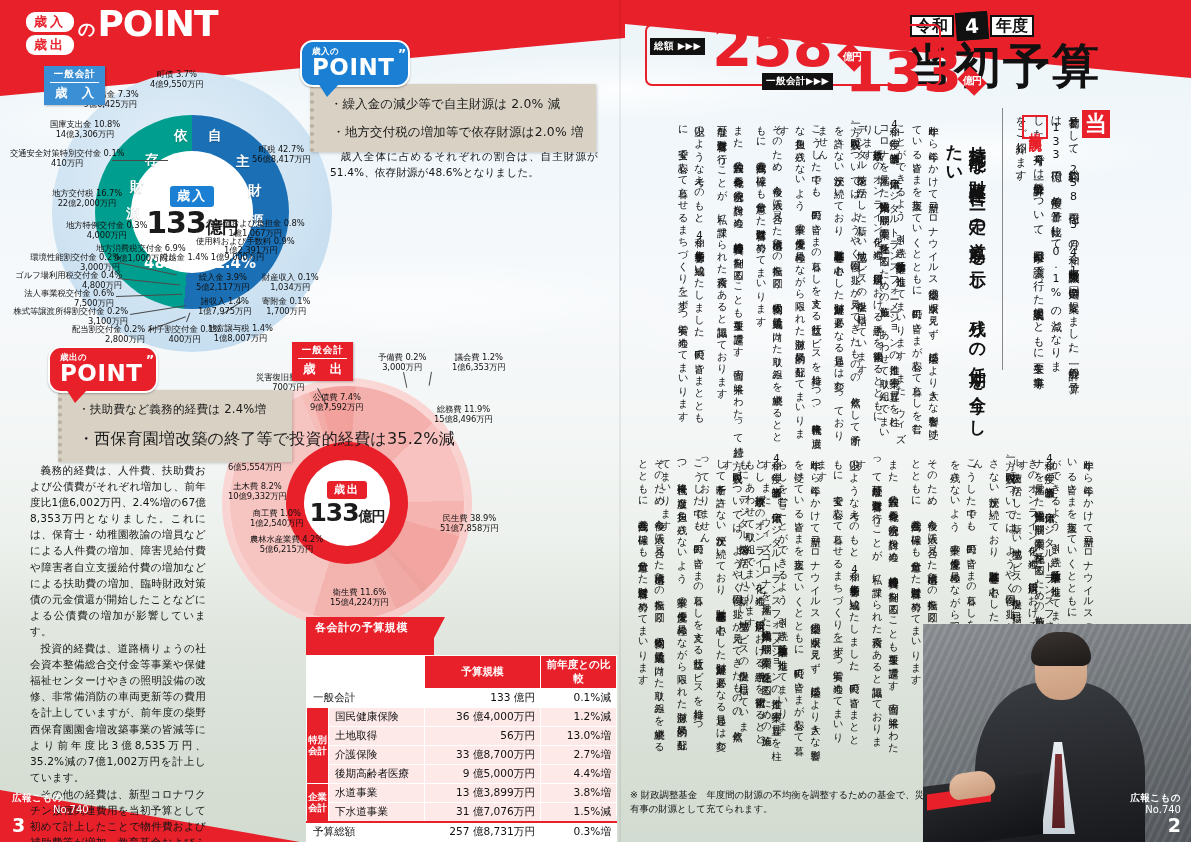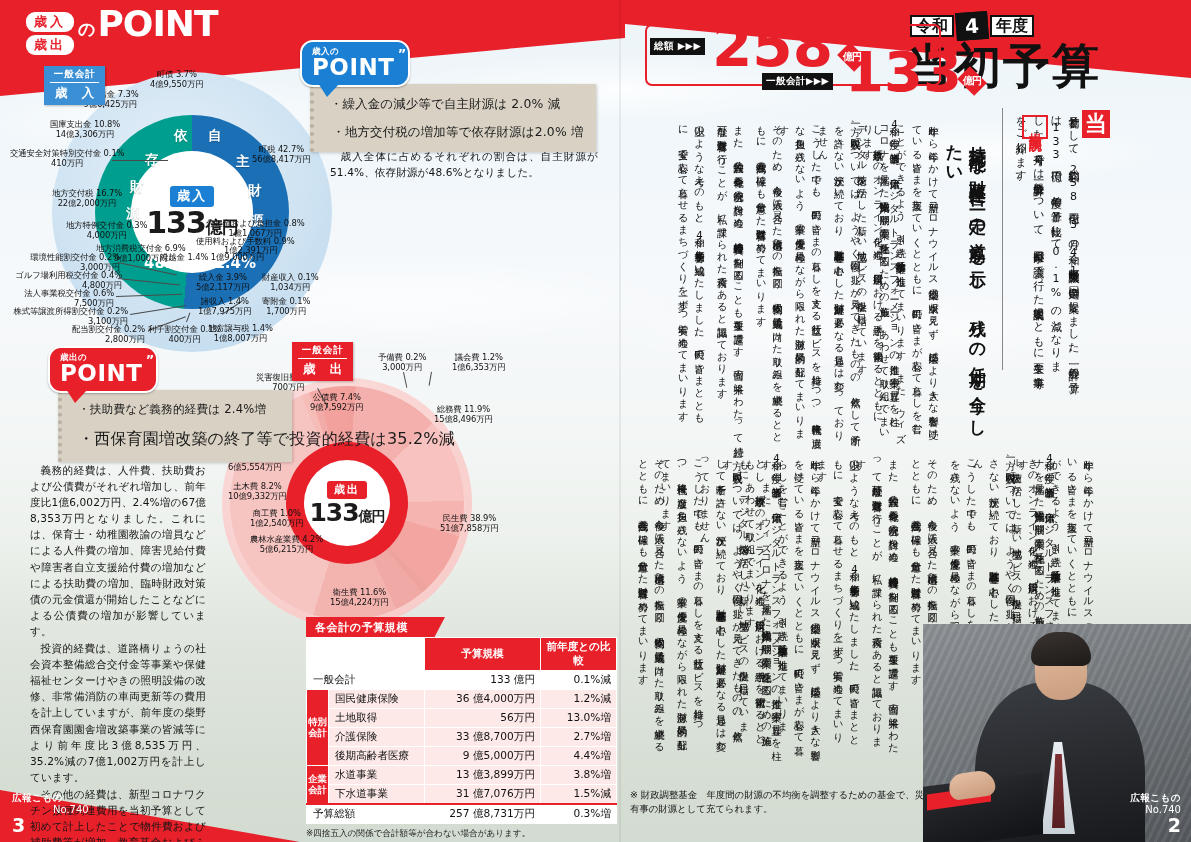--- a/index.html
+++ b/index.html
@@ -162,21 +162,21 @@
     position:absolute; font-size: 10.6px; line-height: 1.52; color:#141414;
     text-align: justify; letter-spacing:.1px; z-index:10;
   }
   .copy p { text-indent: 1em; }
   .copy p + p { margin-top: 1px; }
 
   
   .tbl-wrap { position:absolute; z-index:12; }
   .tbl-title {
     display:inline-block; background:#e8202a; color:#fff; font-size:11px;
-    font-weight:800; padding:3px 26px 2px 9px; position:relative; letter-spacing:.6px;
+    font-weight:800; padding:3px 26px 20px 9px; position:relative; letter-spacing:.6px;
   }
   .tbl-title:after{
     content:""; position:absolute; right:-11px; top:0; width:0; height:0;
     border-top: 21px solid #e8202a; border-right: 11px solid transparent;
   }
   table.budget { border-collapse: collapse; background:#fff; }
   table.budget th, table.budget td {
     border: 1px solid #ffffff; font-size: 10.6px; padding: 2px 5px; height: 18px;
   }
   table.budget th { background:#e8202a; color:#fff; font-weight:700; text-align:center; }

